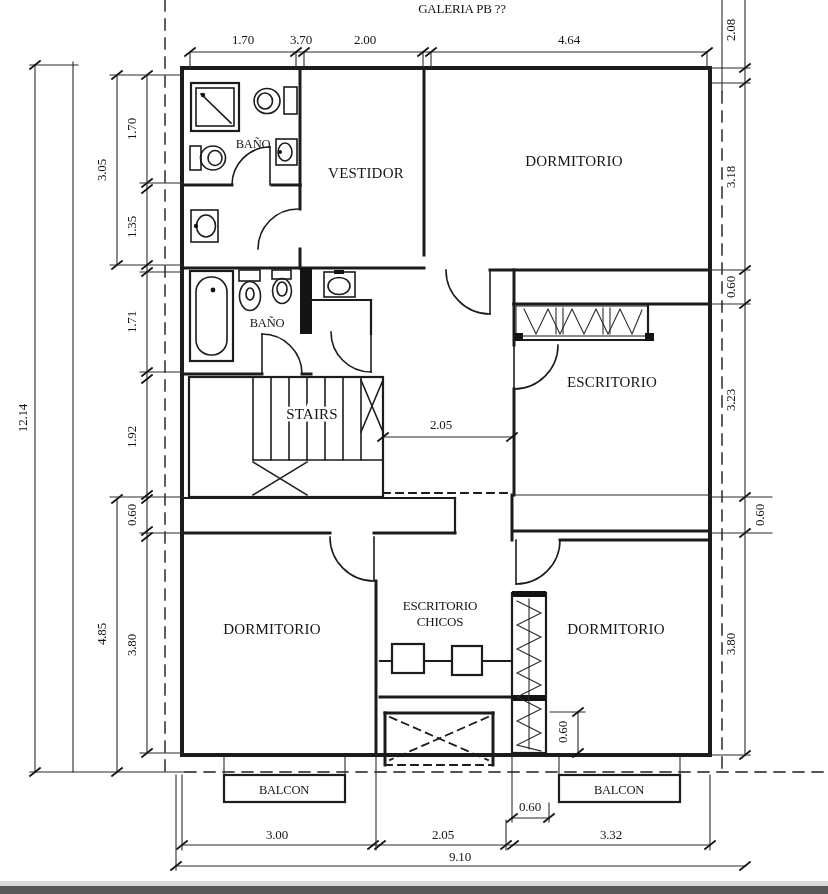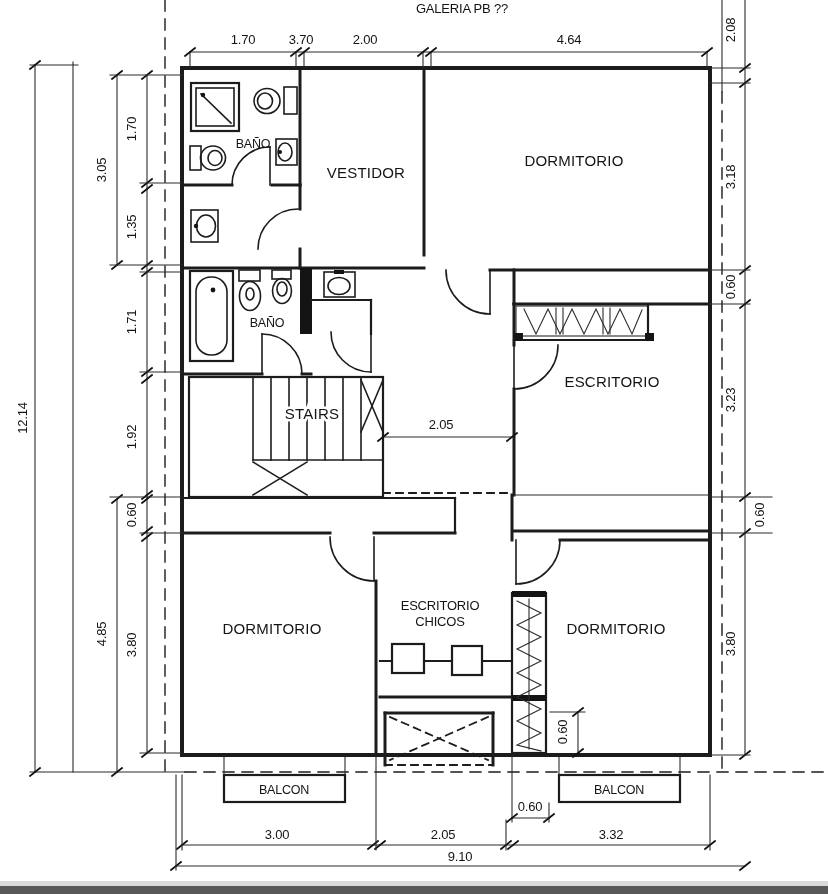--- a/index.html
+++ b/index.html
@@ -1,17 +1,17 @@
 <!DOCTYPE html>
 <html><head>
 <meta charset="utf-8">
 <style>
   html,body{margin:0;padding:0;background:#ffffff;}
   .stage{position:relative;width:828px;height:894px;background:#fff;overflow:hidden;
-         font-family:Liberation Sans, sans-serif;}
+         font-family:Liberation Serif, serif;}
   svg line, svg path, svg rect, svg ellipse, svg circle, svg polyline{
     fill:none;stroke:#1c1c1c;stroke-width:1.6;stroke-linecap:square;}
   .outer{stroke-width:4;}
   .w3{stroke-width:3;}
   .w2{stroke-width:2.2;}
   .thin{stroke-width:1.1;stroke:#2b2b2b;}
   .dim{stroke-width:1.1;stroke:#2b2b2b;}
   .tkl{stroke:#111;stroke-width:1.7;}
   .dash{stroke-dasharray:11 8;stroke-width:1.4;}
   .dash2{stroke-dasharray:7 6;stroke-width:1.8;}

